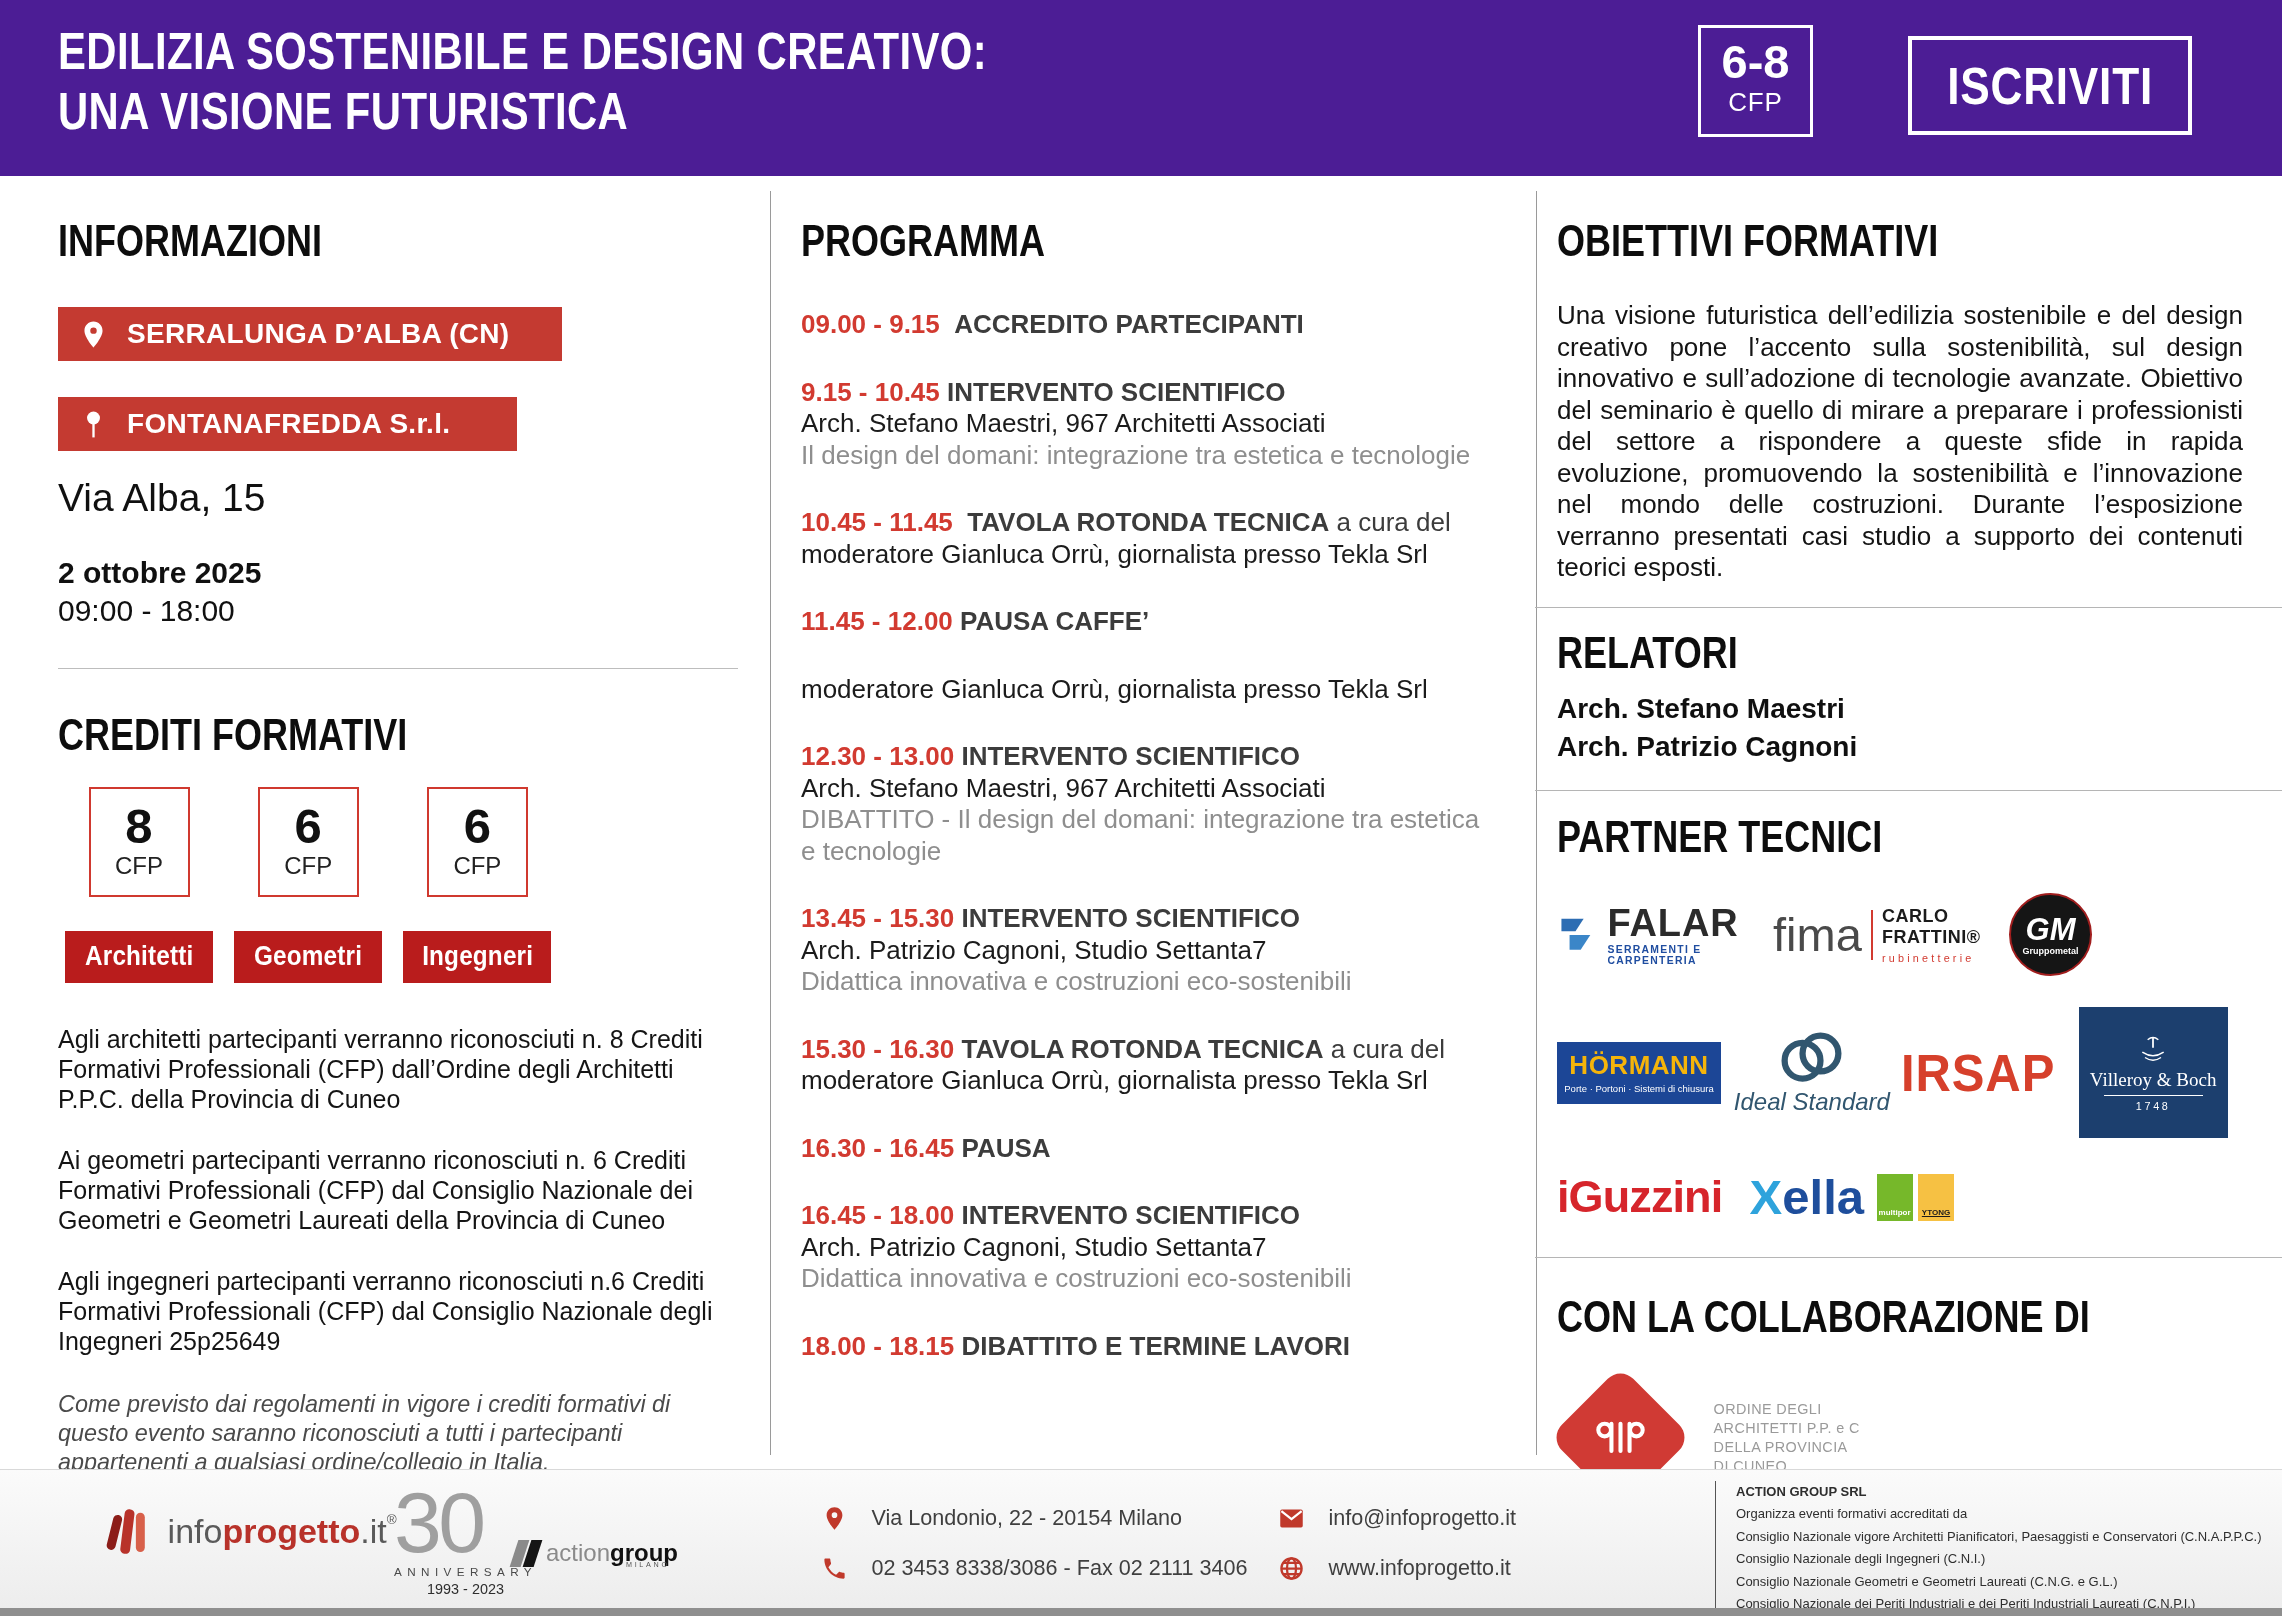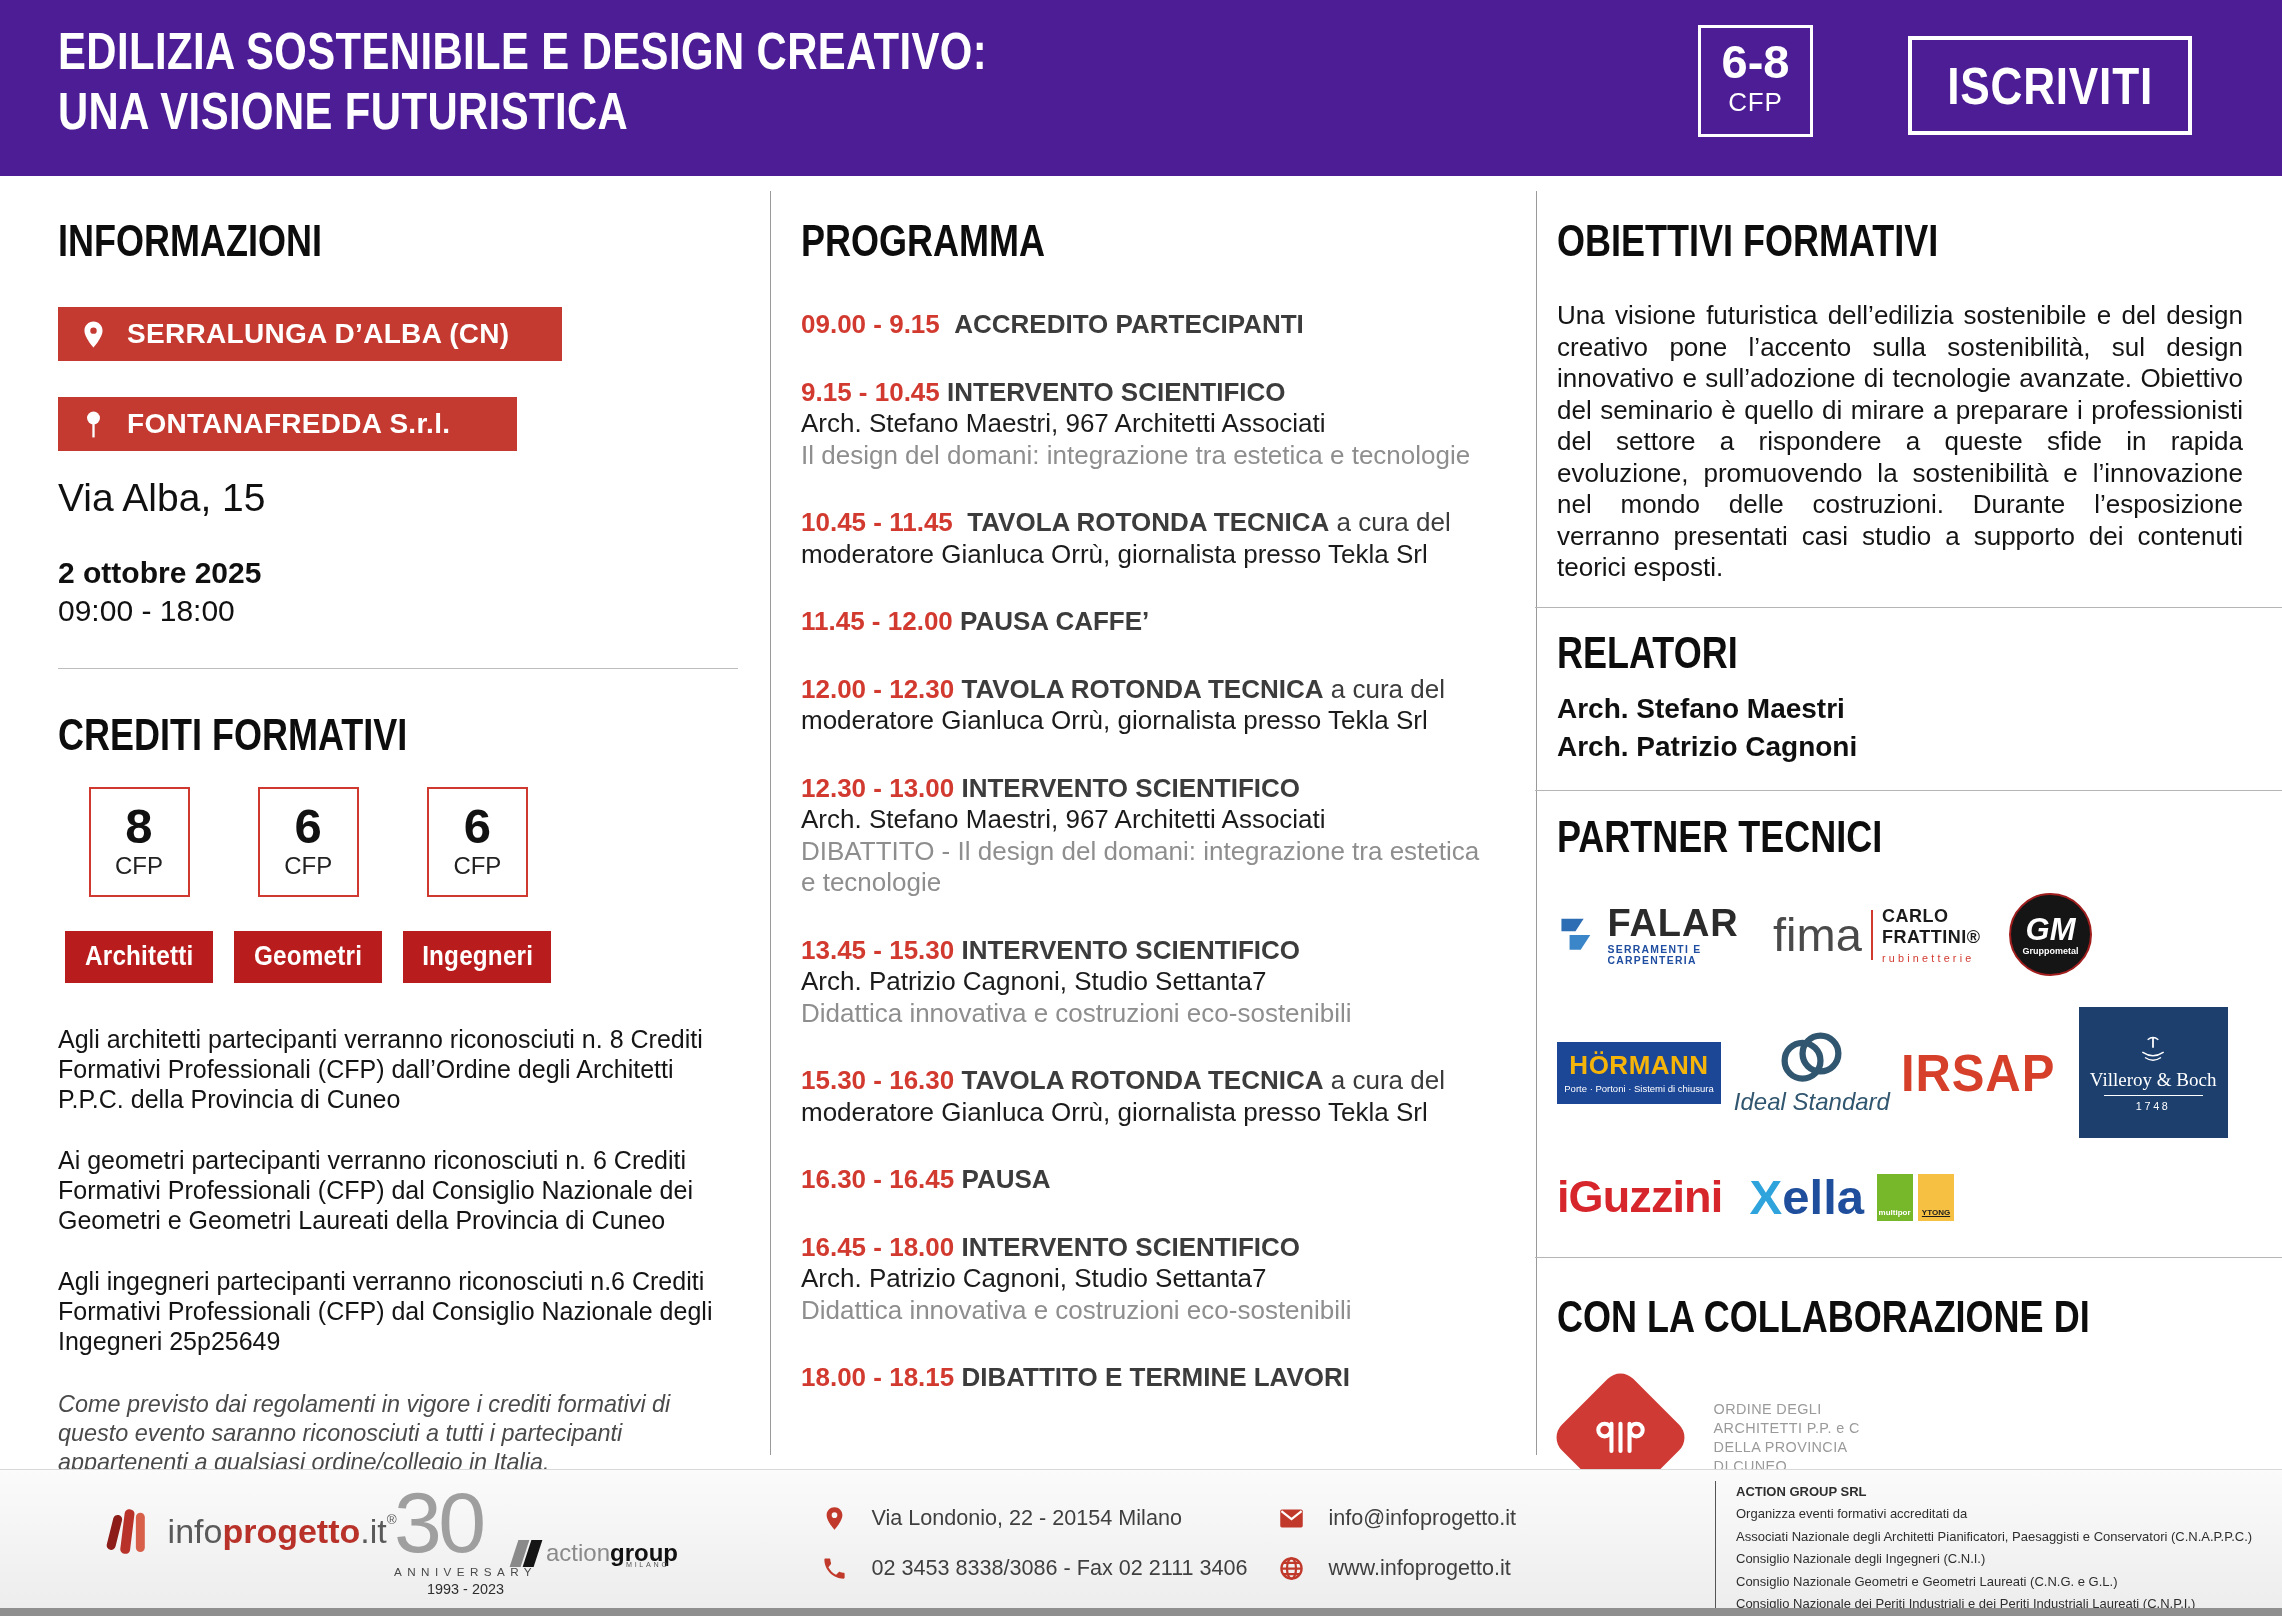--- a/index.html
+++ b/index.html
@@ -244,21 +244,20 @@
       <div class="pi">
         <div class="head"><span class="pt">10.45 - 11.45</span>&nbsp;&nbsp;<span class="pn">TAVOLA ROTONDA TECNICA</span><span class="ps"> a cura del</span></div>
         <div class="pl">moderatore Gianluca Orrù, giornalista presso Tekla Srl</div>
       </div>
 
       <div class="pi">
         <div class="head"><span class="pt">11.45 - 12.00</span> <span class="pn">PAUSA CAFFE’</span></div>
       </div>
 
       <div class="pi">
-        <div class="head"><span class="pt">12.00 - 12.30</span> <span class="pn">TAVOLA ROTONDA TECNICA</span><span class="ps"> a cura del</span></div>
         <div class="pl">moderatore Gianluca Orrù, giornalista presso Tekla Srl</div>
       </div>
 
       <div class="pi">
         <div class="head"><span class="pt">12.30 - 13.00</span> <span class="pn">INTERVENTO SCIENTIFICO</span></div>
         <div class="pl">Arch. Stefano Maestri, 967 Architetti Associati</div>
         <div class="plg">DIBATTITO - Il design del domani: integrazione tra estetica e tecnologie</div>
       </div>
 
 
@@ -449,21 +448,21 @@
           <ellipse cx="12" cy="12" rx="4" ry="9" stroke="#c0392b" stroke-width="2" fill="none"></ellipse>
           <path d="M3 12h18M4.5 7h15M4.5 17h15" stroke="#c0392b" stroke-width="2"></path>
         </svg>
         <span>www.infoprogetto.it</span>
       </div>
     </div>
 
     <div class="accr">
       <div class="co">ACTION GROUP SRL</div>
       <div>Organizza eventi formativi accreditati da</div>
-      <div>Associati Nazionale degli Architetti Pianificatori, Paesaggisti e Conservatori (C.N.A.P.P.C.)</div>
+      <div>Consiglio Nazionale vigore Architetti Pianificatori, Paesaggisti e Conservatori (C.N.A.P.P.C.)</div>
       <div>Consiglio Nazionale degli Ingegneri (C.N.I.)</div>
       <div>Consiglio Nazionale Geometri e Geometri Laureati (C.N.G. e G.L.)</div>
       <div>Consiglio Nazionale dei Periti Industriali e dei Periti Industriali Laureati (C.N.P.I.)</div>
     </div>
 
     <div class="footer-strip"></div>
   </div>
 
 </div>
 

